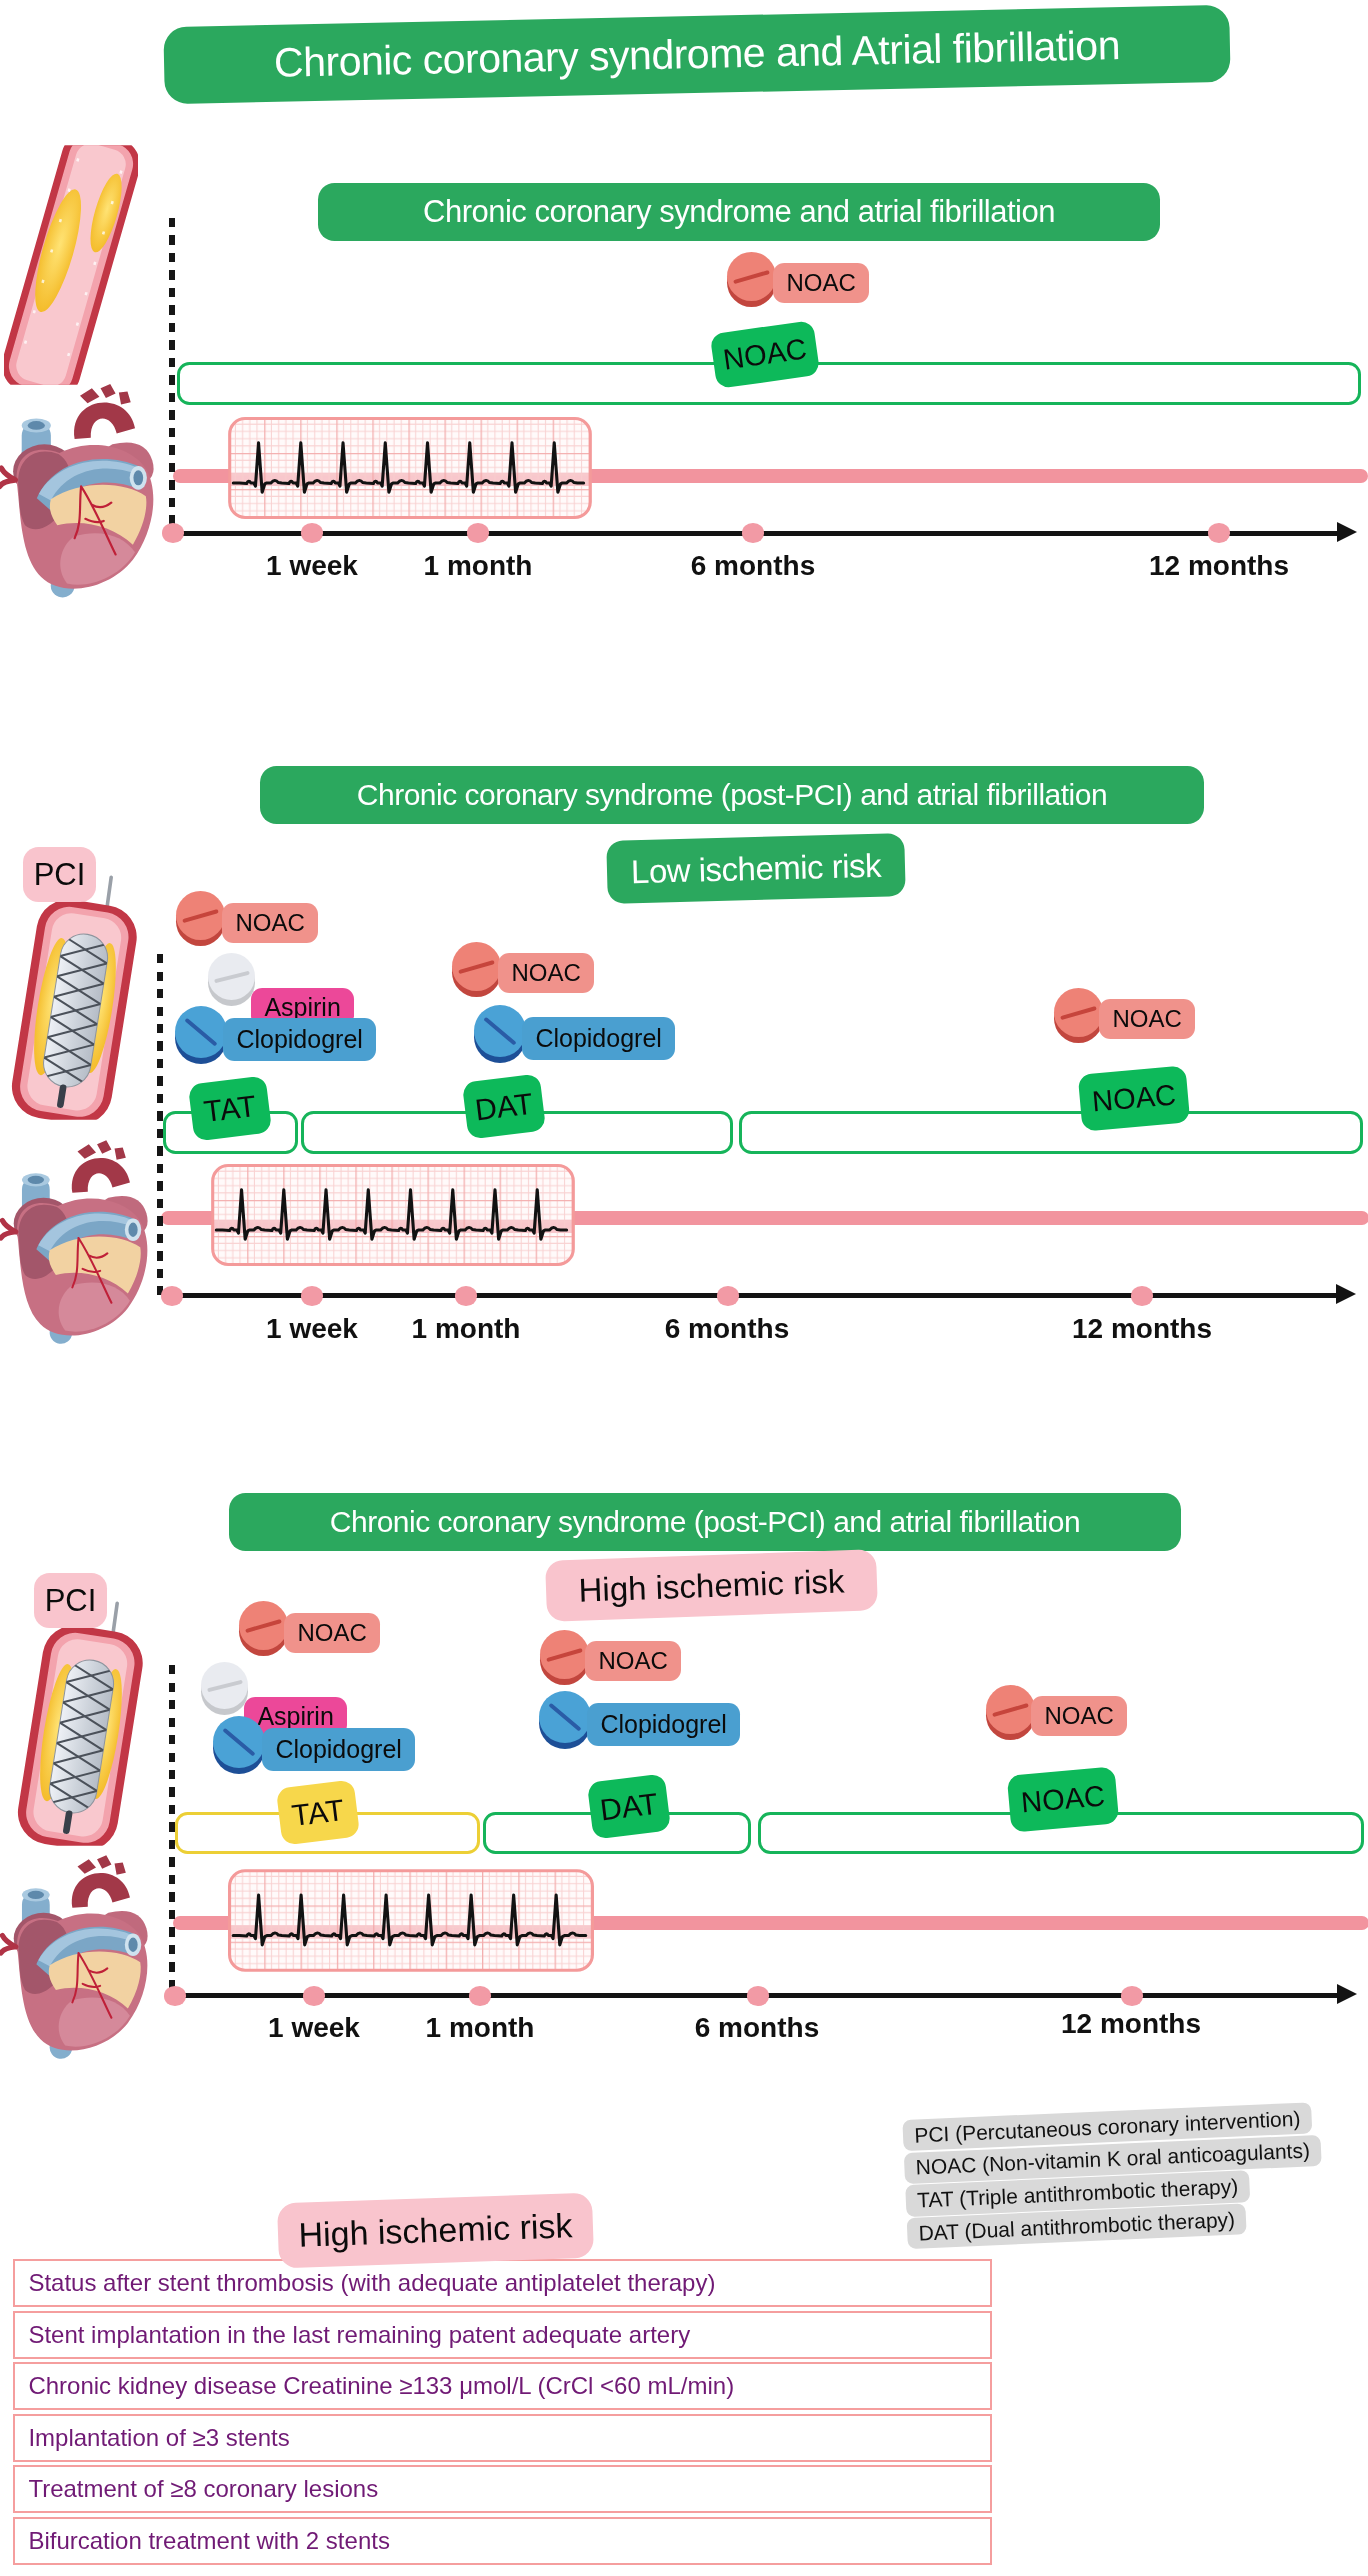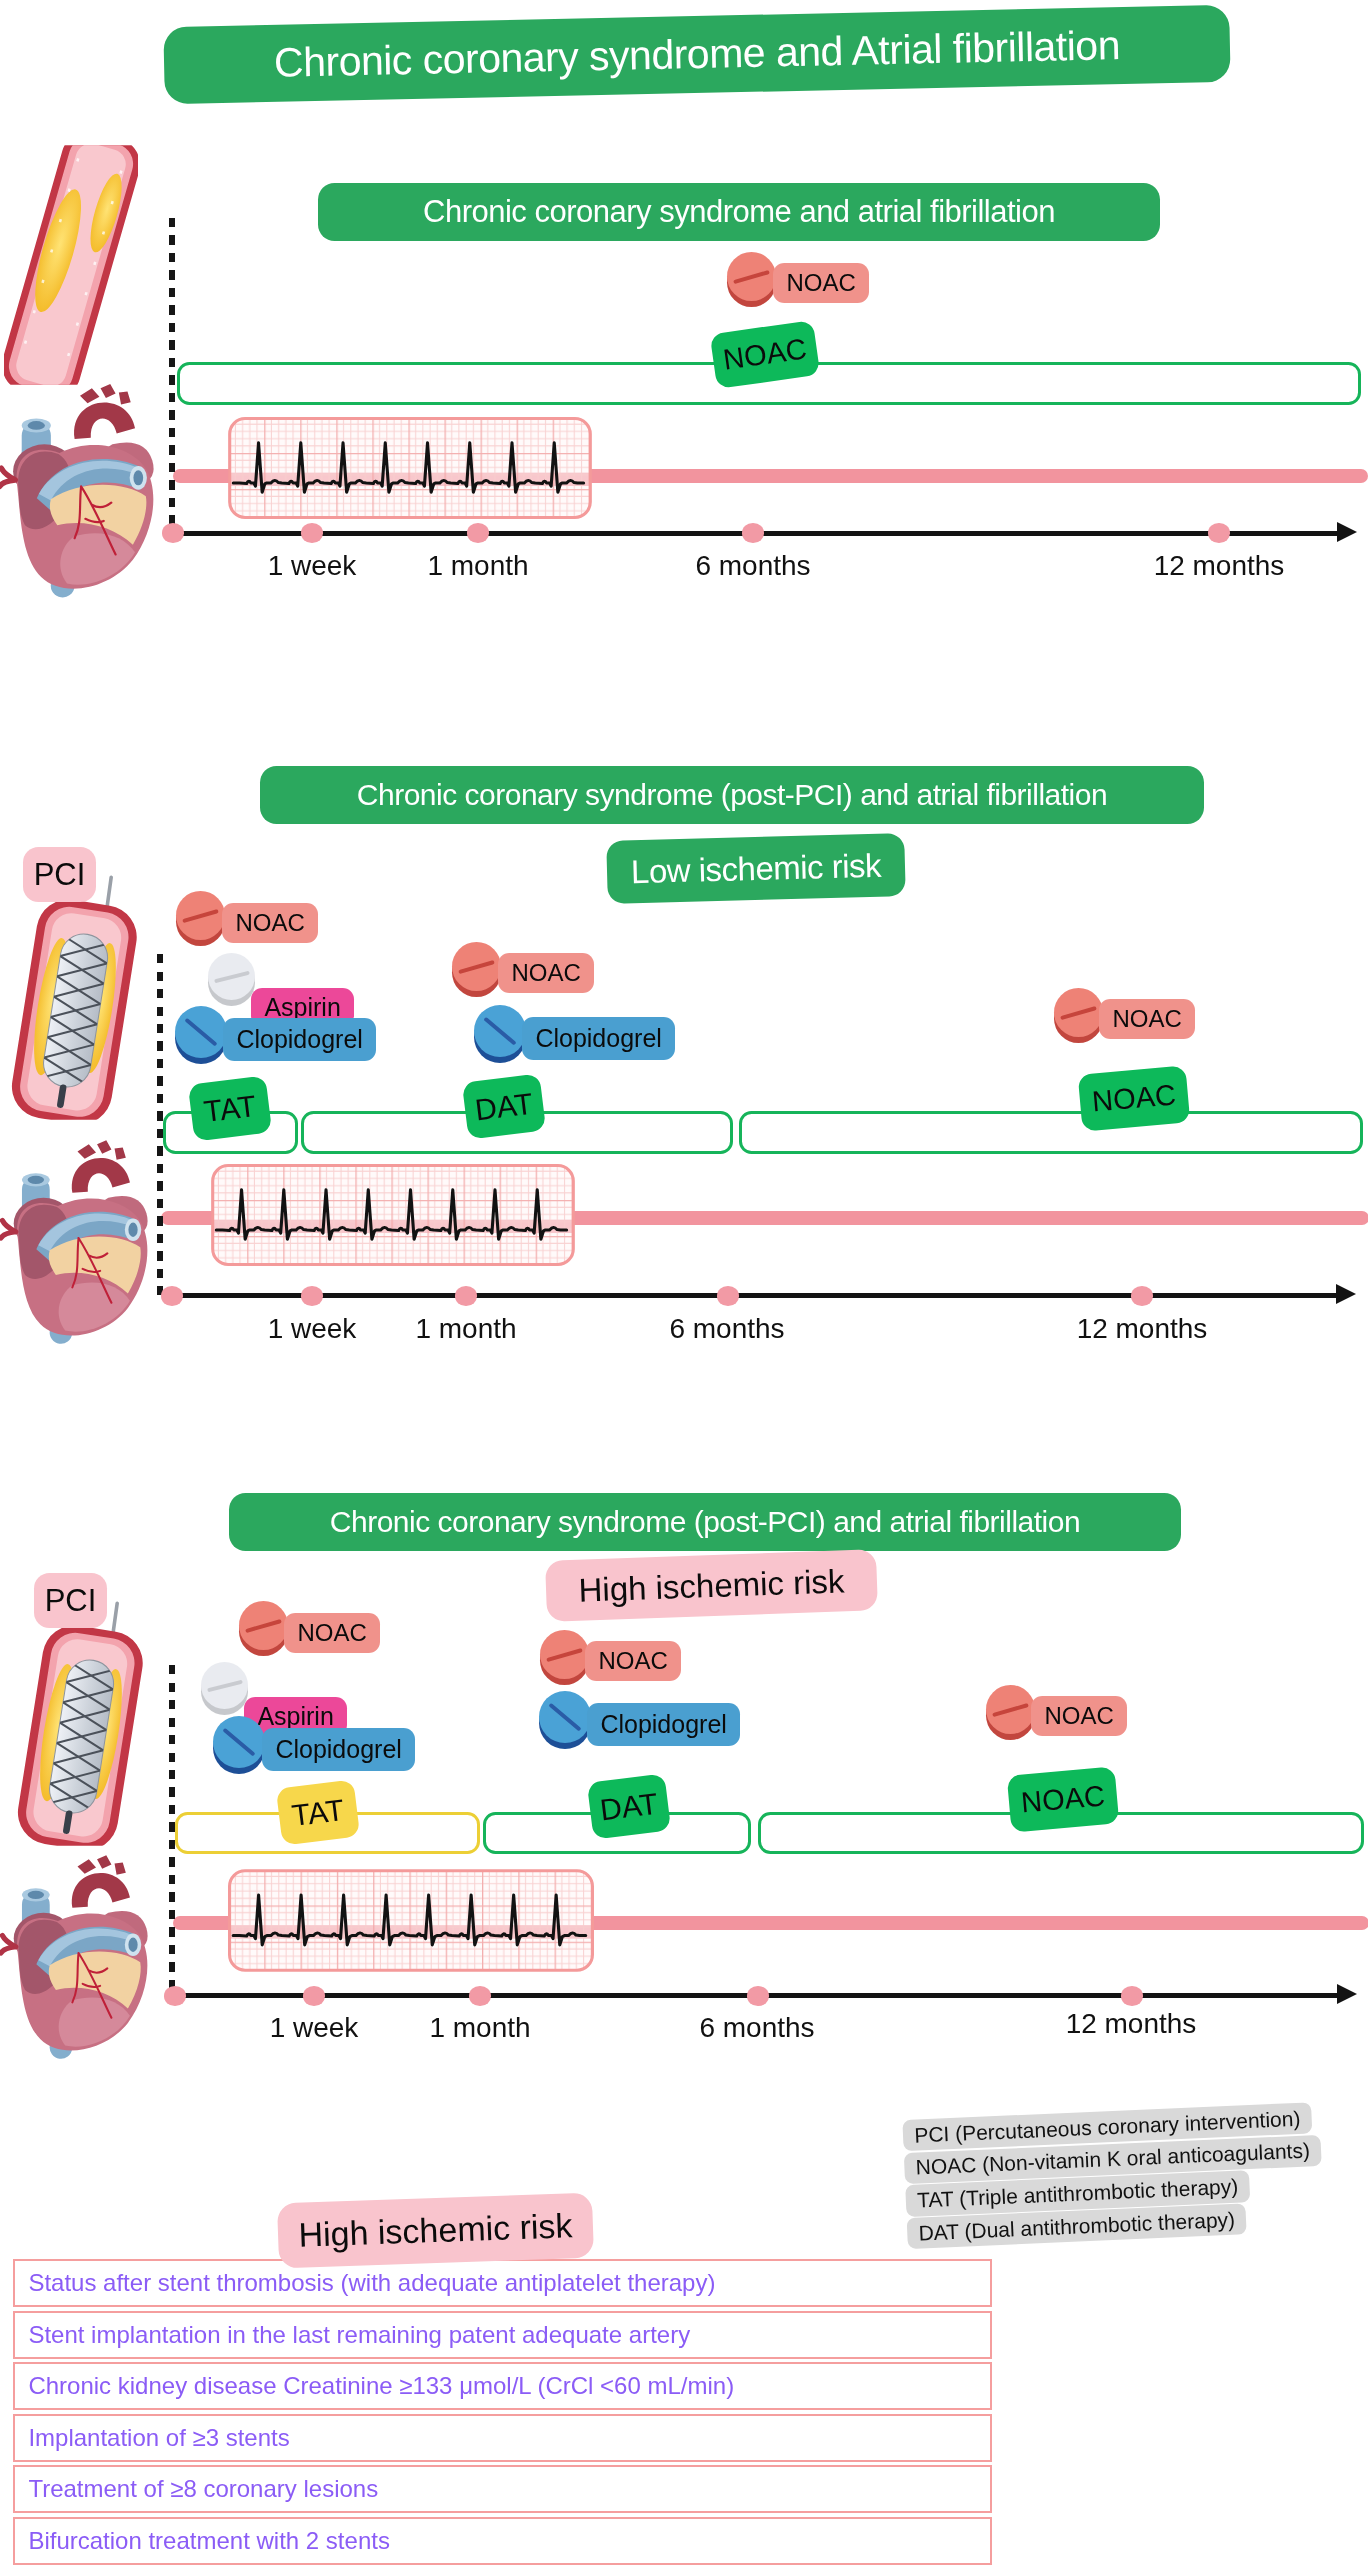--- a/index.html
+++ b/index.html
@@ -29,28 +29,28 @@
         box-sizing:border-box;z-index:4;}
   .tbar.yellow{border-color:#eccf35;}
   .vdash{position:absolute;width:5.7px;z-index:2;
         background-image:repeating-linear-gradient(to bottom,#161616 0 9.3px,rgba(0,0,0,0) 9.3px 17.5px);}
   .afline{position:absolute;height:14.4px;background:#f2949e;border-radius:8.2px;z-index:1;}
   .ecg{position:absolute;z-index:3;}
   .axis{position:absolute;height:4.6px;background:#131313;z-index:2;}
   .axis::after{content:"";position:absolute;right:-18.5px;top:-8.8px;width:0;height:0;
         border-left:20.6px solid #131313;border-top:10.8px solid transparent;border-bottom:10.8px solid transparent;}
   .dot{position:absolute;width:21.6px;height:19.6px;border-radius:50%;background:#f29aa5;z-index:3;}
-  .tick{position:absolute;font-size:28px;color:#111;transform:translateX(-50%);white-space:nowrap;}
+  .tick{position:absolute;font-size:28px;color:#111;transform:translateX(-50%);white-space:nowrap;font-weight:bold;}
   .illus{position:absolute;z-index:2;}
   .legend{position:absolute;left:905px;top:2111px;transform:rotate(-2.5deg);z-index:2;}
   .legend .lchip{display:block;width:fit-content;background:#d9d9d9;border-radius:8.2px;
         padding:3.6px 11.3px;font-size:21px;color:#111;margin-bottom:1.5px;white-space:nowrap;}
   .rtable{position:absolute;left:13px;top:2259px;width:979px;z-index:1;}
   .trow{box-sizing:border-box;width:100%;height:48px;border:2.1px solid #f59e9e;background:#ffffff;
-        display:flex;align-items:center;padding-left:13.4px;font-size:24px;color:#8b5cf6;
+        display:flex;align-items:center;padding-left:13.4px;font-size:24px;color:#701a75;
         margin-bottom:3.6px;white-space:nowrap;}
 </style>
 </head>
 <body>
 
 <div id="page">
 
   <svg style="position:absolute;width:0;height:0" aria-hidden="true">
     <defs>
       <radialGradient id="goldGrad" cx="50%" cy="45%" r="65%">

